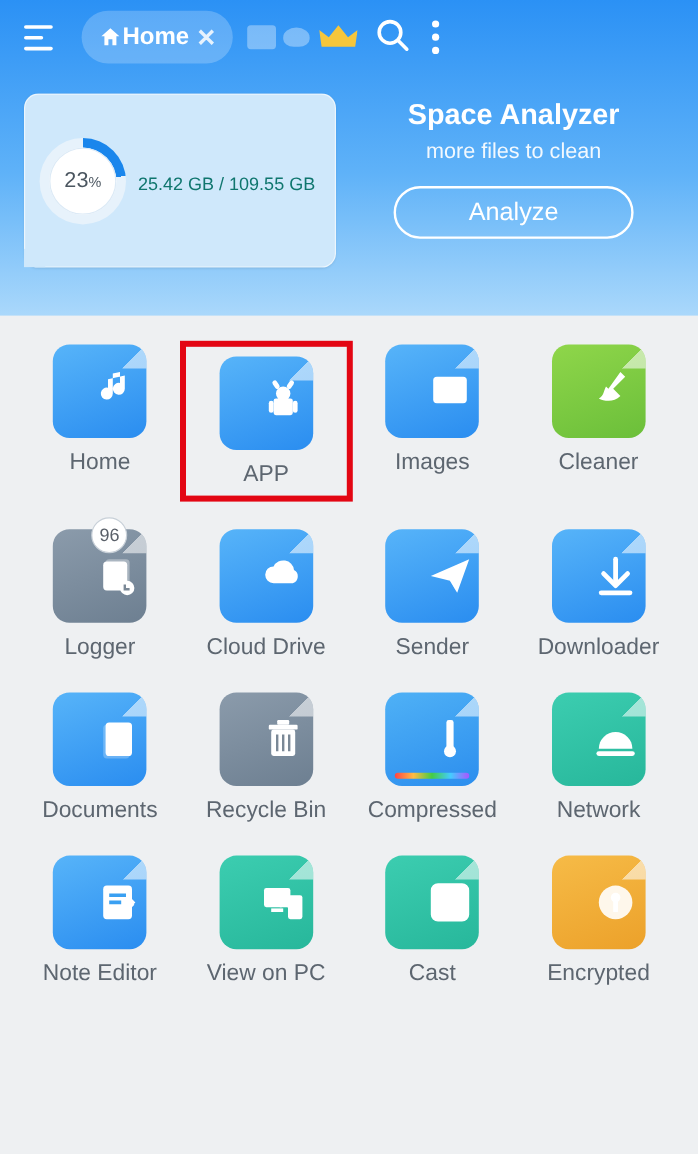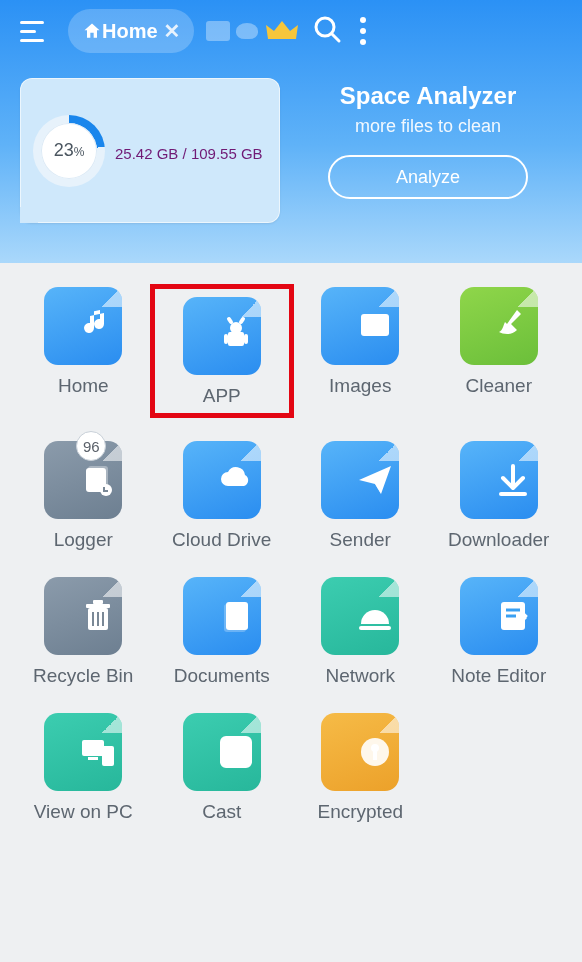--- a/index.html
+++ b/index.html
@@ -62,28 +62,28 @@
   .ring-bg { position:absolute; inset:0; border-radius:50%;
     background: conic-gradient(#1a86ec 0 83deg, #e7f2fb 83deg 360deg);
   }
   .ring-inner { position:absolute; inset:8px; background:#fff; border-radius:50%;
     display:flex; align-items:center; justify-content:center; box-shadow:0 0 0 1px #dceaf6 inset;}
   .pct { font-size:18px; color:#4b5660; font-weight:500;}
   .pct small{ font-size:12px; }
   .storage-text { margin-left:10px; }
   .storage-title { font-size:19px; color:#4a5560; display:flex; align-items:center; gap:6px;}
   .storage-title .arrow{ color:#a8bcca; font-size:20px;}
-  .storage-sub { font-size:15px; color:#701a75; margin-top:6px;}
+  .storage-sub { font-size:15px; color:#0f766e; margin-top:6px;}
 
   .analyzer { flex:1; color:#fff; text-align:center; padding-top:4px;}
   .analyzer h2 { font-size:24px; font-weight:600; }
   .analyzer p { font-size:18px; opacity:.92; margin-top:6px; }
   .analyze-btn {
     margin:18px auto 0; width:200px; height:44px; border:2px solid #fff; border-radius:22px;
-    display:flex; align-items:center; justify-content:center; font-size:18px; color:#fff;
+    display:flex; align-items:center; justify-content:center; font-size:21px; color:#fff;
   }
 
   .grid { padding: 24px 14px; display:grid; grid-template-columns: repeat(4, 1fr);
     row-gap: 26px; column-gap: 0; }
   .tile { display:flex; flex-direction:column; align-items:center; position:relative;}
   .tile.highlight { outline:5px solid #e30613; outline-offset:-2px; padding:10px 4px 8px; }
   .tile-icon {
     width:78px; height:78px; border-radius:14px; position:relative; display:flex;
     align-items:center; justify-content:center;padding-left:29px;
   }
@@ -264,47 +264,59 @@
       <svg class="ic" viewBox="0 0 44 44">
           <line class="stroke" x1="22" y1="8" x2="22" y2="28"></line>
           <polyline class="stroke" points="12,20 22,30 32,20"></polyline>
           <line class="stroke" x1="10" y1="36" x2="34" y2="36"></line>
         </svg>
 
     </div>
     <div class="tile-label">Downloader</div>
   </div>
     <div class="tile">
+    <div class="tile-icon blue">
+      <div class="fold"></div>
+      <svg class="ic" viewBox="0 0 44 44">
+          <rect x="12" y="8" width="22" height="28" rx="3"></rect>
+          <rect x="10" y="10" width="22" height="28" rx="3" fill="#fff" opacity=".25"></rect>
+          <line class="stroke" x1="17" y1="18" x2="29" y2="18"></line>
+          <line class="stroke" x1="17" y1="24" x2="29" y2="24"></line>
+          <line class="stroke" x1="17" y1="30" x2="25" y2="30"></line>
+        </svg>
+
+    </div>
+    <div class="tile-label">Documents</div>
+  </div>
+    <div class="tile">
     <div class="tile-icon slate">
       <div class="fold"></div>
       <svg class="ic" viewBox="0 0 44 44">
           <rect x="12" y="14" width="20" height="22" rx="2"></rect>
           <rect x="10" y="10" width="24" height="4" rx="1"></rect>
           <rect x="17" y="6" width="10" height="4" rx="1"></rect>
           <line x1="17" y1="18" x2="17" y2="32" stroke="#7a8896" stroke-width="2"></line>
           <line x1="22" y1="18" x2="22" y2="32" stroke="#7a8896" stroke-width="2"></line>
           <line x1="27" y1="18" x2="27" y2="32" stroke="#7a8896" stroke-width="2"></line>
         </svg>
 
     </div>
     <div class="tile-label">Recycle Bin</div>
   </div>
     <div class="tile">
-    <div class="tile-icon blue">
-      <div class="fold"></div>
-      <svg class="ic" viewBox="0 0 44 44">
-          <rect x="12" y="8" width="22" height="28" rx="3"></rect>
-          <rect x="10" y="10" width="22" height="28" rx="3" fill="#fff" opacity=".25"></rect>
-          <line class="stroke" x1="17" y1="18" x2="29" y2="18"></line>
-          <line class="stroke" x1="17" y1="24" x2="29" y2="24"></line>
-          <line class="stroke" x1="17" y1="30" x2="25" y2="30"></line>
-        </svg>
-
-    </div>
-    <div class="tile-label">Documents</div>
+    <div class="tile-icon rainbow">
+      <div class="fold"></div>
+      <svg class="ic" viewBox="0 0 44 44">
+          <rect x="19" y="6" width="6" height="30" rx="2"></rect>
+          <circle cx="22" cy="32" r="5" fill="#fff"></circle>
+          <circle cx="22" cy="32" r="2" fill="#2c8eee"></circle>
+        </svg>
+
+    </div>
+    <div class="tile-label">Compressed</div>
   </div>
     <div class="tile">
     <div class="tile-icon teal">
       <div class="fold"></div>
       <svg class="ic" viewBox="0 0 44 44">
           <path d="M8 30a14 14 0 0 1 28 0H8z"></path>
           <circle cx="22" cy="22" r="4" fill="#fff"></circle>
           <circle cx="22" cy="22" r="2" fill="#27b79b"></circle>
           <line class="stroke" x1="8" y1="34" x2="36" y2="34"></line>
         </svg>

